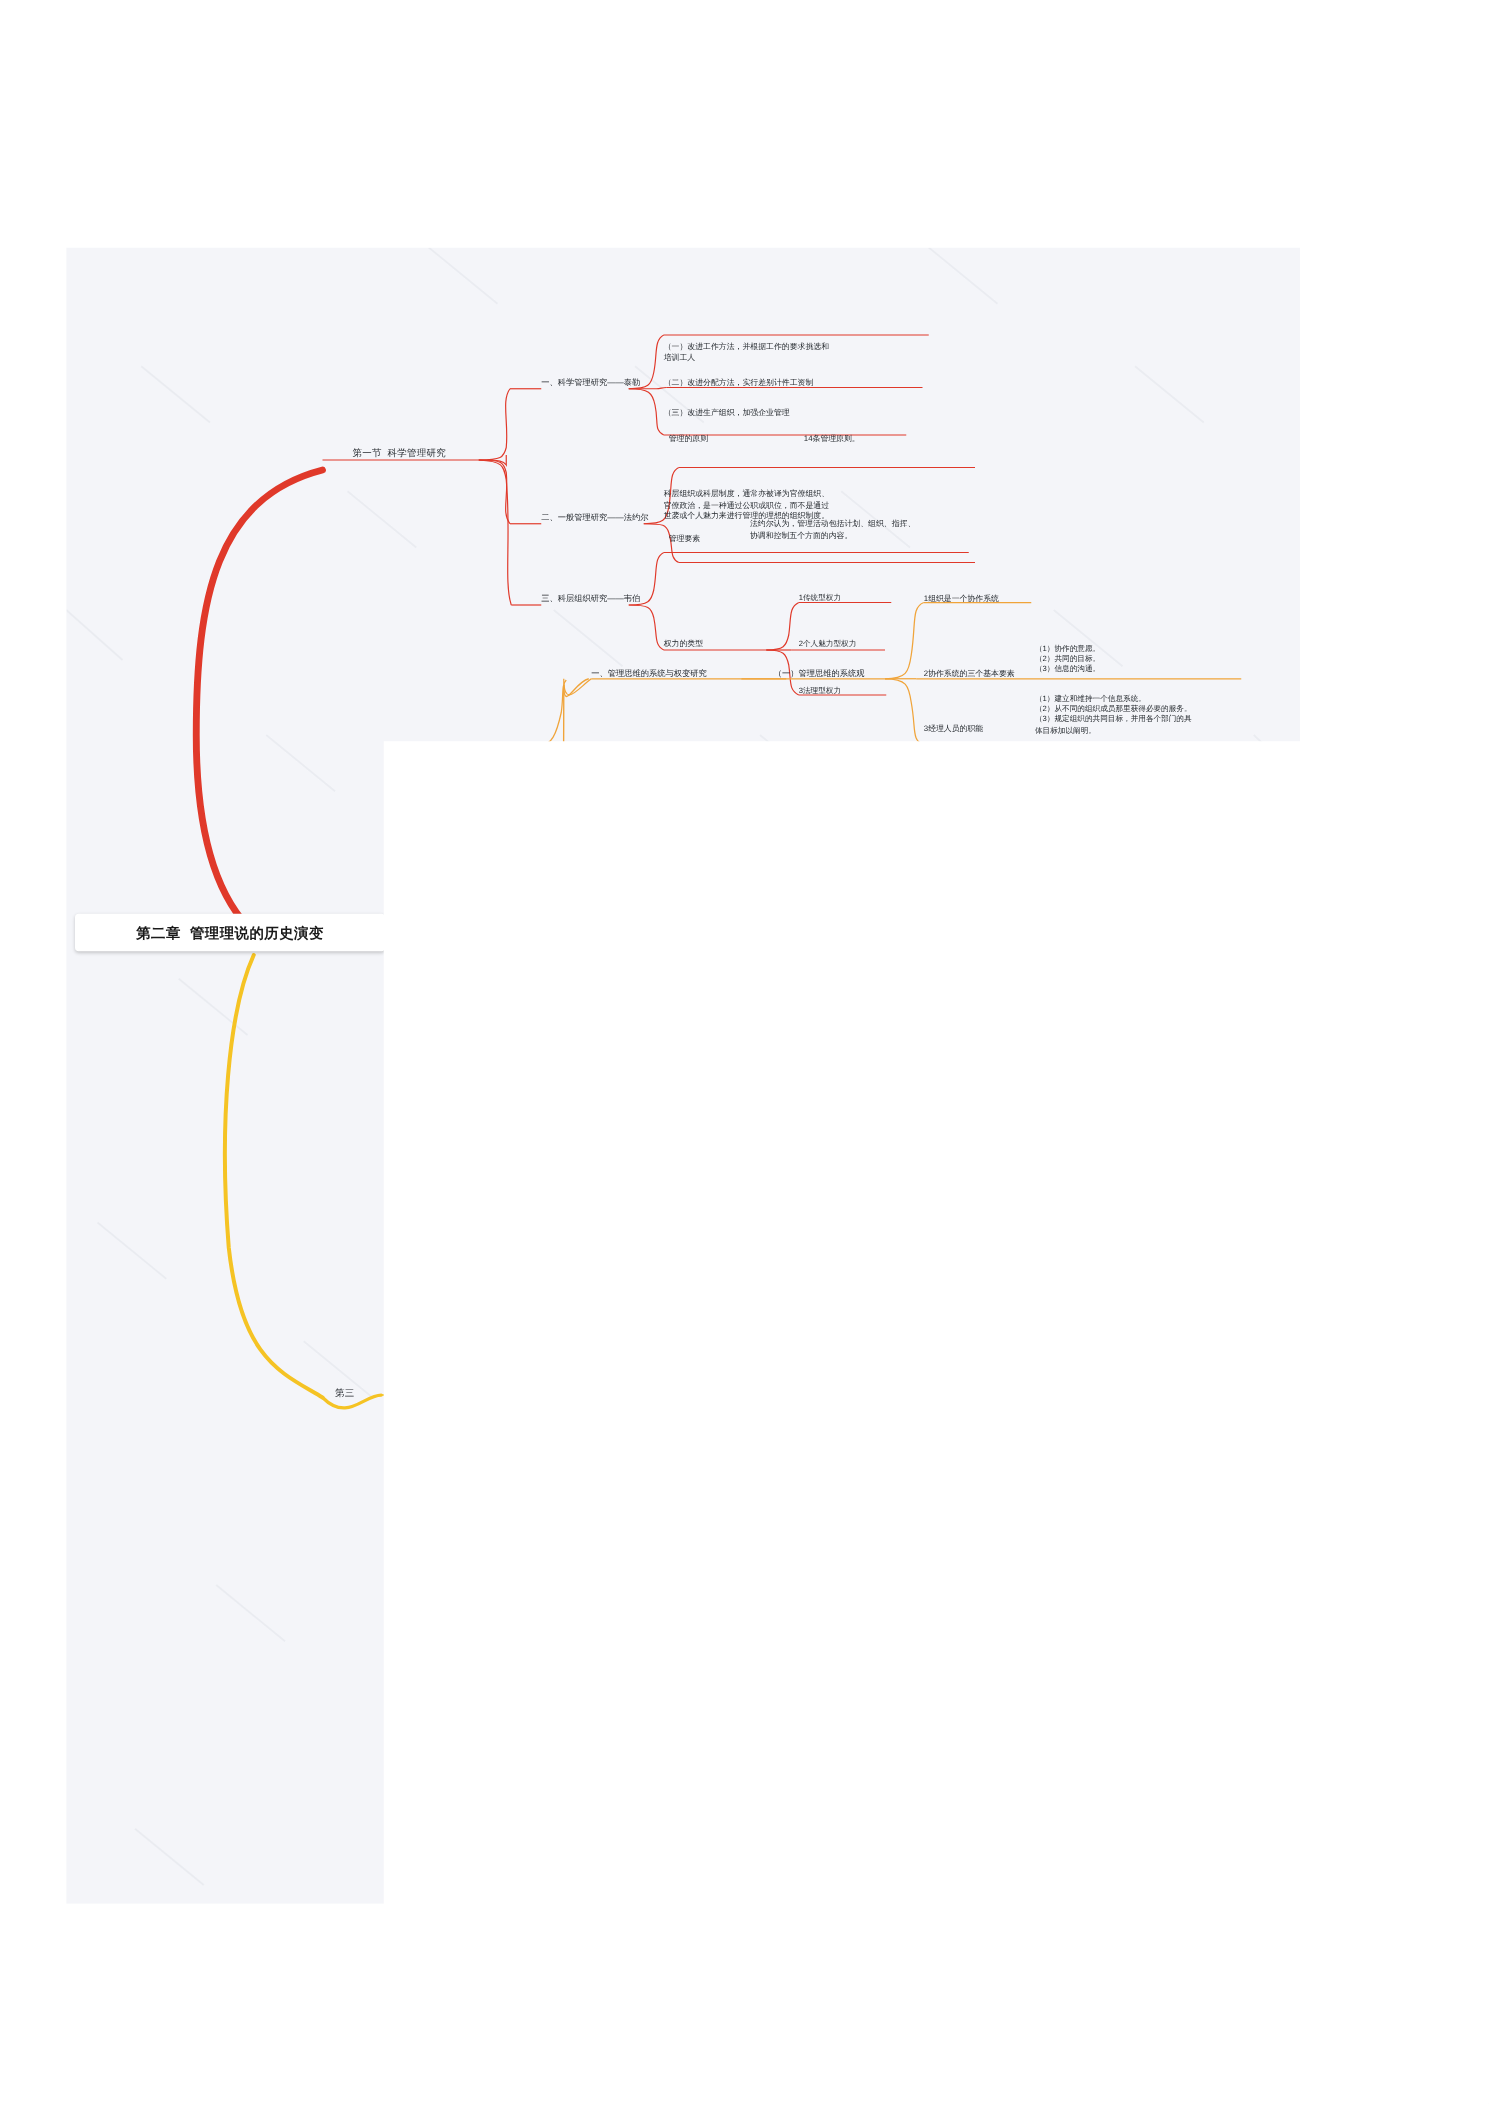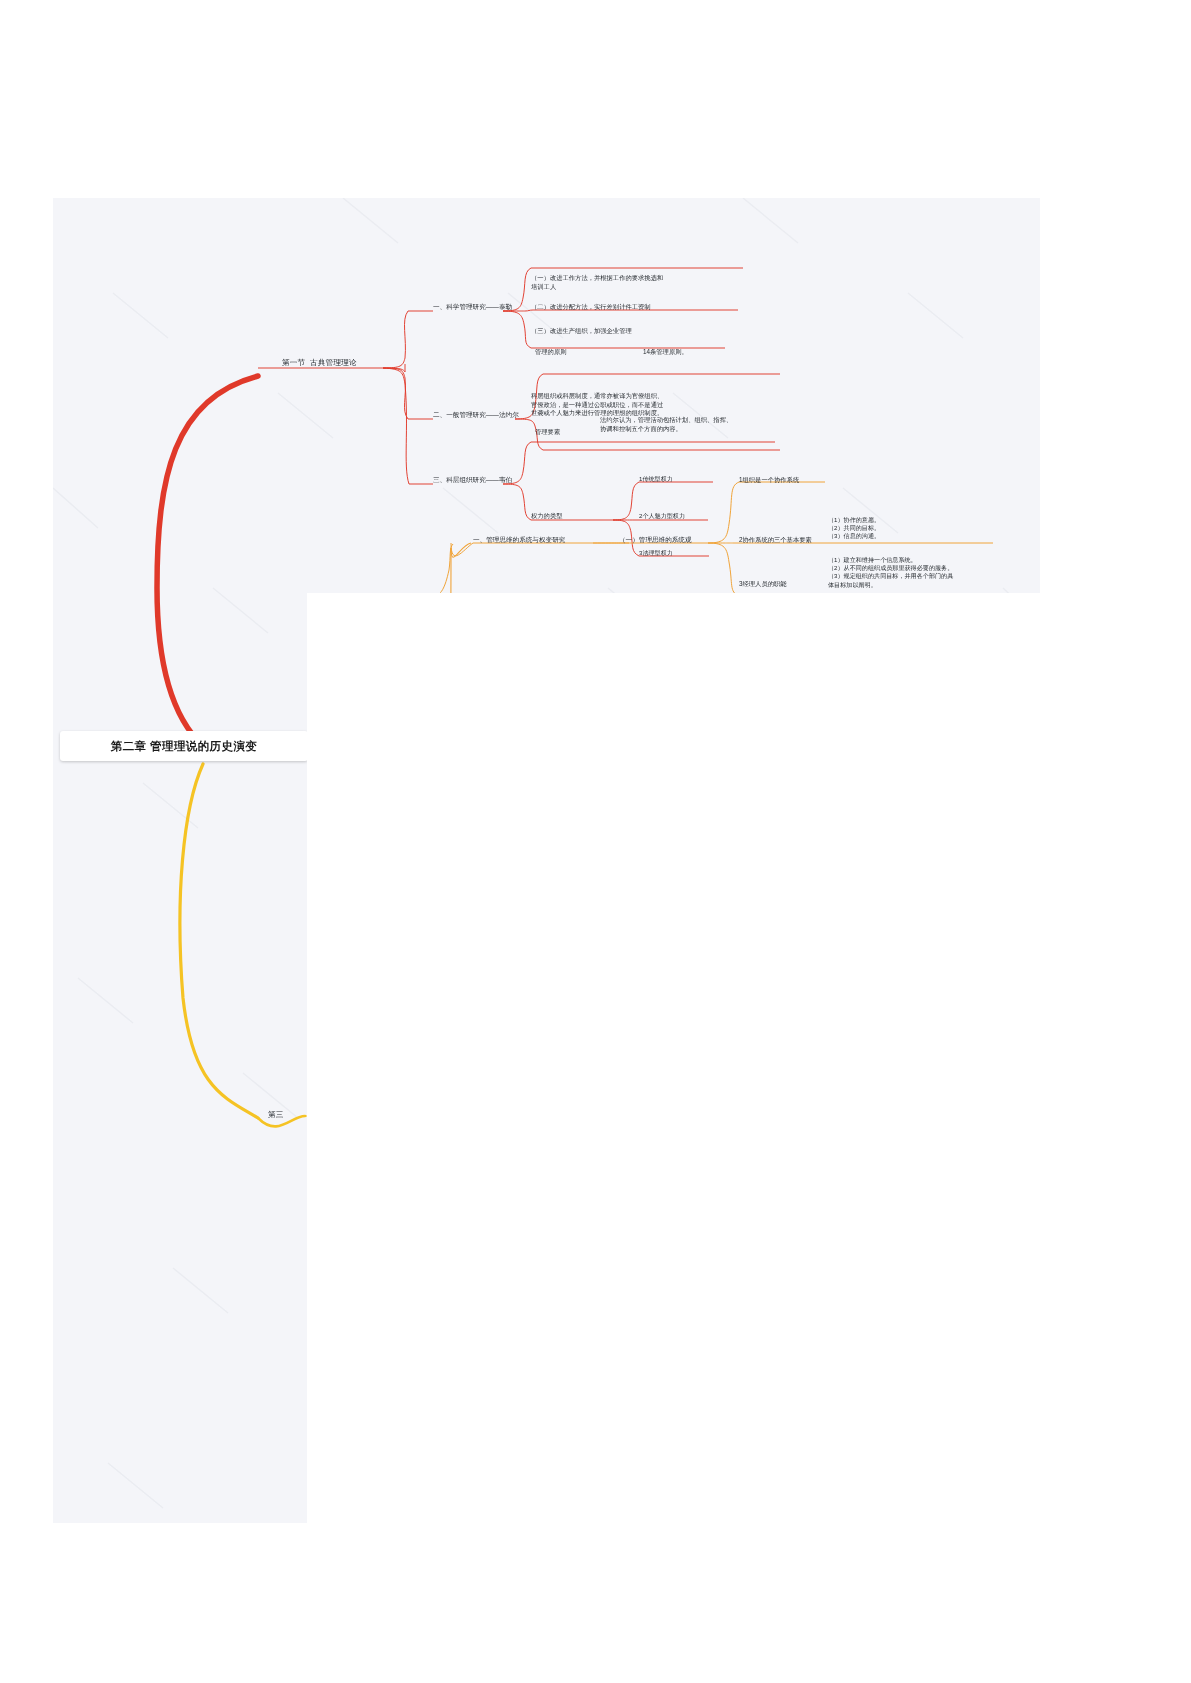--- a/index.html
+++ b/index.html
@@ -58,20 +58,21 @@
     left: 7px;
     top: 533px;
     width: 248px;
     height: 30px;
     background: #ffffff;
     border-radius: 3px;
     box-shadow: 0 1px 3px rgba(0,0,0,.20);
     display: flex;
     align-items: center;
     justify-content: center;
+    font-family: Liberation Mono, monospace;
   }
   #root-card .t {
     font-size: 11.5px;
     font-weight: bold;
     color: #1a1a1a;
     letter-spacing: .4px;
   }
   
   #overlay {
     position: absolute;
@@ -220,21 +221,21 @@
         <path d="M 655 345 C 672 345 674 350 676 364 C 680 386 676 394 686 398"></path>
         <path d="M 686 398 L 940 398"></path>
       </g>
 
       <path d="M 310 556 C 355 556 378 556 390 540 C 398 528 398 430 398 350" stroke="#f0a43a" stroke-width="1.1" fill="none"></path>
       <path d="M 398 350 C 398 372 406 348 418 345" stroke="#f0a43a" stroke-width="1.1" fill="none"></path>
 
       <path d="M 252 918 L 310 918" stroke="#f5c324" stroke-width="1.2" fill="none"></path>
     </svg>
 
-    <div class="node n-lv1" style="left:229px; top:160px;">第一节  古典管理理论</div>
+    <div class="node n-lv1" style="left:229px; top:160px;">第一节  科学管理研究</div>
 
     <div class="node n-lv2" style="left:380px; top:105px;">一、科学管理研究——泰勒</div>
     <div class="node n-lv2" style="left:380px; top:213px;">二、一般管理研究——法约尔</div>
     <div class="node n-lv2" style="left:380px; top:278px;">三、科层组织研究——韦伯</div>
 
     <div class="node n-lv3 wrap" style="left:478px; top:76px;">（一）改进工作方法，并根据工作的要求挑选和
 培训工人</div>
     <div class="node n-lv3" style="left:478px; top:105px;">（二）改进分配方法，实行差别计件工资制</div>
     <div class="node n-lv3" style="left:478px; top:129px;">（三）改进生产组织，加强企业管理</div>
 

